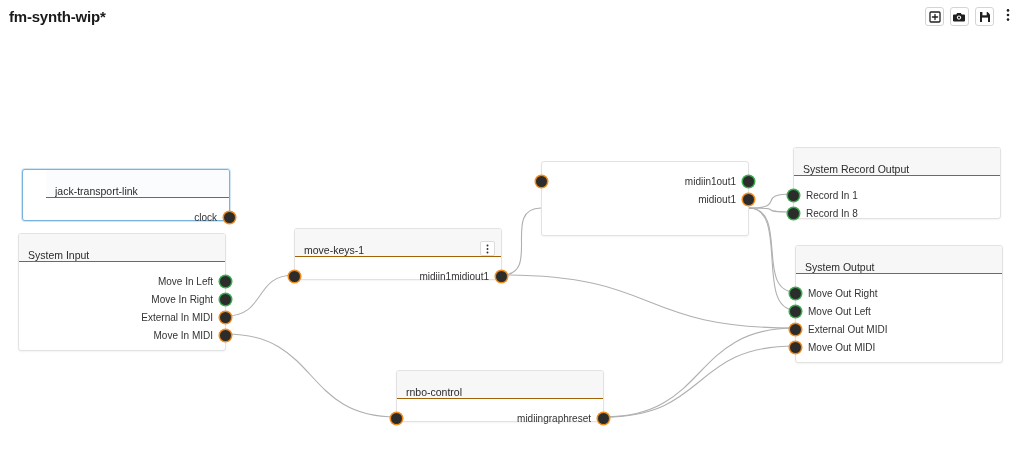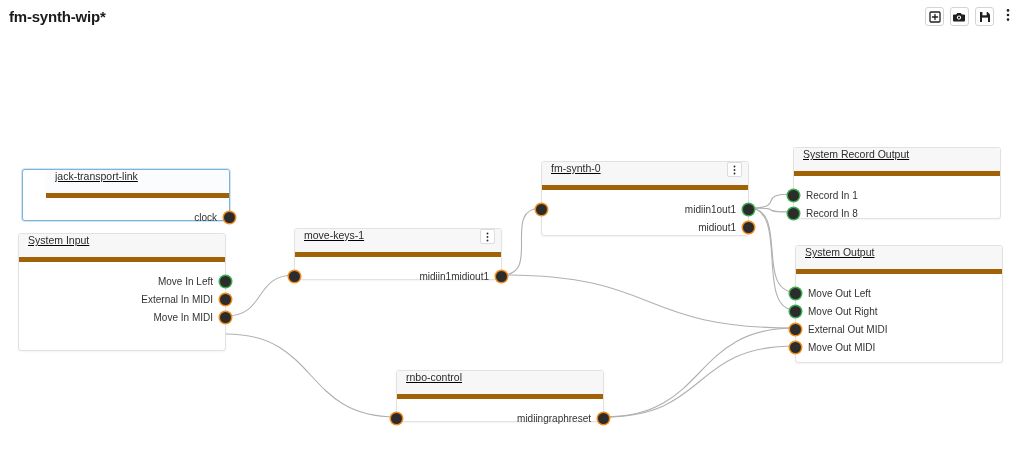--- a/index.html
+++ b/index.html
@@ -50,25 +50,24 @@
     background: #ffffff;
     border: 1px solid #e2e2e2;
     border-radius: 3px;
     box-shadow: 0 1px 2px rgba(0,0,0,0.05);
   }
   .node.selected { border: 1px solid #7ab4dd; box-shadow: 0 0 0 1px rgba(122,180,221,0.35); }
 
   .node-header {
     height: 28px;
     background: #f7f7f8;
-    border-bottom: 5px solid #a16207;
+    border-bottom: 1px solid #a16207;
     border-radius: 2px 2px 0 0;
-    display: flex; align-items: flex-start;
+    display: flex; align-items: flex-end;
     padding: 0 6px 0 9px;
-    text-decoration: underline;
   }
   .node.selected .node-header { background: #fbfcfd; margin-left: 23px; }
   .node-title {
     font-size: 10.5px; color: #2b2b2b; font-weight: normal;
     white-space: nowrap; flex: 1 1 auto; overflow: hidden;
   }
   .node-menu {
     width: 15px; height: 15px; flex: 0 0 auto;
     border: 1px solid #dcdcdc; border-radius: 2px; background: #ffffff;
     display: flex; align-items: center; justify-content: center; cursor: pointer;
@@ -174,20 +173,24 @@
         <div class="node" style="left: 18px; top: 197px; width: 208px; height: 118px;">
           <div class="node-header">
             <div class="node-title">System Input</div>
           </div>
           <div class="node-body" style="padding-top: 10px;">
             <div class="port-row out">
               <span class="port-label">Move In Left</span>
               <span class="port-dot out green"></span>
             </div>
             <div class="port-row out">
+              <span class="port-label">Move In Right</span>
+              <span class="port-dot out green"></span>
+            </div>
+            <div class="port-row out">
               <span class="port-label">External In MIDI</span>
               <span class="port-dot out orange"></span>
             </div>
             <div class="port-row out">
               <span class="port-label">Move In MIDI</span>
               <span class="port-dot out orange"></span>
             </div>
           </div>
         </div>
         <div class="node" style="left: 294px; top: 192px; width: 208px; height: 52px;">
@@ -204,30 +207,20 @@
           <div class="node-body" style="padding-top: 10px;">
             <div class="port-row out">
               <span class="port-label">midiin1</span>
               <span class="port-dot in orange"></span>
               <span class="port-label">midiout1</span>
               <span class="port-dot out orange"></span>
             </div>
           </div>
         </div>
         <div class="node" style="left: 541px; top: 125px; width: 208px; height: 75px;">
-          <div class="node-header">
-            <div class="node-title">fm-synth-0</div>
-            <div class="node-menu">
-              <span><svg width="3" height="10" viewBox="0 0 3 10">
-                  <circle cx="1.5" cy="1.5" r="0.95" fill="#2b2b2b"></circle>
-                  <circle cx="1.5" cy="5" r="0.95" fill="#2b2b2b"></circle>
-                  <circle cx="1.5" cy="8.5" r="0.95" fill="#2b2b2b"></circle>
-                </svg></span>
-            </div>
-          </div>
           <div class="node-body" style="padding-top: 10px;">
             <div class="port-row out">
               <span class="port-label">midiin1</span>
               <span class="port-dot in orange"></span>
               <span class="port-label">out1</span>
               <span class="port-dot out green"></span>
             </div>
             <div class="port-row out">
               <span class="port-label">midiout1</span>
               <span class="port-dot out orange"></span>
@@ -261,28 +254,28 @@
               <span class="port-dot in green"></span>
             </div>
           </div>
         </div>
         <div class="node" style="left: 795px; top: 209px; width: 208px; height: 118px;">
           <div class="node-header">
             <div class="node-title">System Output</div>
           </div>
           <div class="node-body" style="padding-top: 10px;">
             <div class="port-row in">
+              <span class="port-label">Move Out Right</span>
+              <span class="port-dot in green"></span>
+            </div>
+            <div class="port-row in">
               <span class="port-label">Move Out Left</span>
               <span class="port-dot in green"></span>
             </div>
             <div class="port-row in">
-              <span class="port-label">Move Out Right</span>
-              <span class="port-dot in green"></span>
-            </div>
-            <div class="port-row in">
               <span class="port-label">External Out MIDI</span>
               <span class="port-dot in orange"></span>
             </div>
             <div class="port-row in">
               <span class="port-label">Move Out MIDI</span>
               <span class="port-dot in orange"></span>
             </div>
           </div>
         </div>
       </div>

